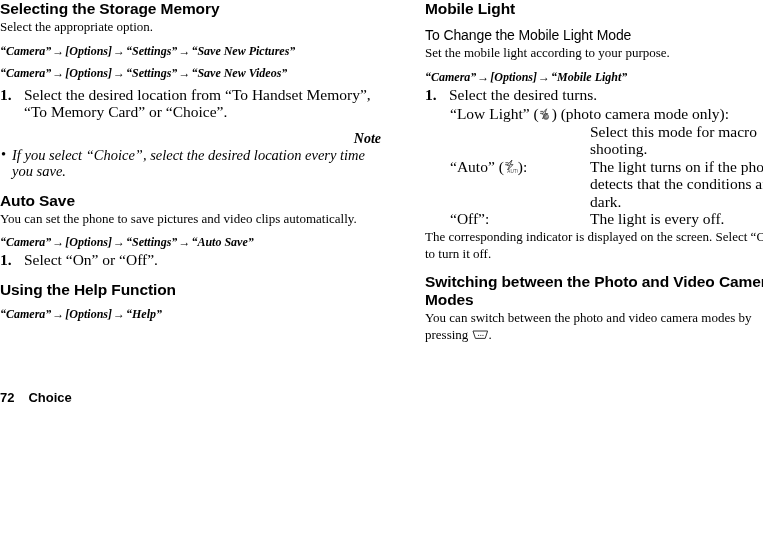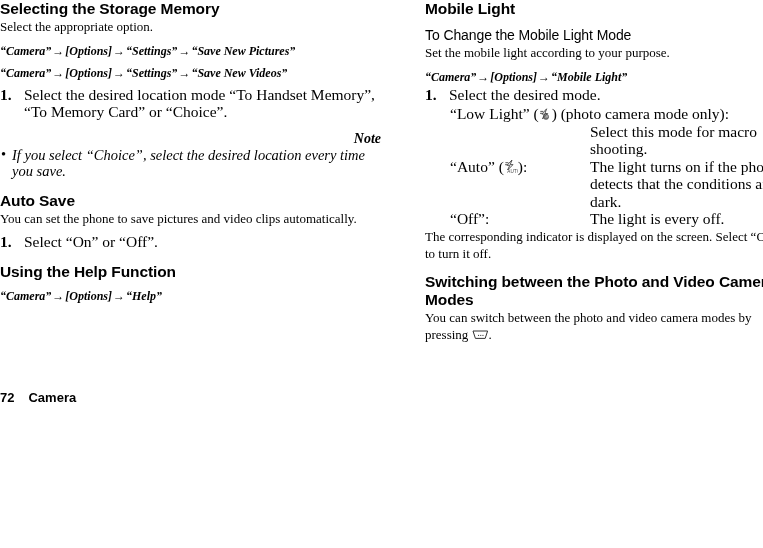--- a/index.html
+++ b/index.html
@@ -185,38 +185,39 @@
       <div class="sp-6"></div>
 
       <div class="navpath"><span>“Camera”</span><span class="arrow">→</span><span>[Options]</span><span class="arrow">→</span><span>“Settings”</span><span class="arrow">→</span><span>“Save New Pictures”</span></div>
 
       <div class="sp-4"></div>
 
       <div class="navpath"><span>“Camera”</span><span class="arrow">→</span><span>[Options]</span><span class="arrow">→</span><span>“Settings”</span><span class="arrow">→</span><span>“Save New Videos”</span></div>
 
       <div class="sp-4"></div>
 
-      <div class="step"><span class="num">1.</span><span>Select the desired location mode “To Handset Memory”, “To Memory Card” or “Choice”.</span></div>
+      <div class="step"><span class="num">1.</span><span>Select the desired location from “To Handset Memory”, “To Memory Card” or “Choice”.</span></div>
 
       <div class="sp-10"></div>
 
       <div>
         <div class="note-title">Note</div>
         <div class="note-item"><span class="bullet">•</span><span>If you select “Choice”, select the desired location every time you save.</span></div>
       </div>
 
       <div class="sp-12"></div>
     </div>
 
     <div>
       <div class="h-major">Auto Save</div>
       <div class="body-text">You can set the phone to save pictures and video clips automatically.</div>
 
       <div class="sp-6"></div>
 
+      <div class="navpath"><span>“Camera”</span><span class="arrow">→</span><span>[Options]</span><span class="arrow">→</span><span>“Settings”</span><span class="arrow">→</span><span>“Auto Save”</span></div>
 
       <div class="step"><span class="num">1.</span><span>Select “On” or “Off”.</span></div>
 
       <div class="sp-12"></div>
     </div>
 
     <div>
       <div class="h-major">Using the Help Function</div>
 
       <div class="sp-6"></div>
@@ -233,21 +234,21 @@
 
       <div class="sp-8"></div>
 
       <div class="h-sub">To Change the Mobile Light Mode</div>
       <div class="body-text">Set the mobile light according to your purpose.</div>
 
       <div class="sp-6"></div>
 
       <div class="navpath"><span>“Camera”</span><span class="arrow">→</span><span>[Options]</span><span class="arrow">→</span><span>“Mobile Light”</span></div>
 
-      <div class="step"><span class="num">1.</span><span>Select the desired mode.</span></div>
+      <div class="step"><span class="num">1.</span><span>Select the desired turns.</span></div>
 
       <div class="sp-2"></div>
 
       <div class="deflist">
 
 
         <div class="defrow" style="min-height:0;">
           <div style="padding-left:25px;"><span>“Low Light” (</span><span class="icn"><svg width="13" height="13" viewBox="0 0 13 13">
                 <path d="M7.6 0.8 L2.9 6.1 L5.6 6.1 L3.5 10.9 L8.7 5.5 L5.9 5.5 Z" fill="none" stroke="#444" stroke-width="0.9"></path>
                 <path d="M1.3 3.4 L4.2 3.4" stroke="#444" stroke-width="0.9"></path>
@@ -284,16 +285,16 @@
       <div class="h-major">Switching between the Photo and Video Camera Modes</div>
       <div class="body-text"><span>You can switch between the photo and video camera modes by pressing</span><span>&nbsp;</span><span class="icn"><svg width="17" height="12" viewBox="0 0 17 12">
             <path d="M1.0 2.0 L12.0 2.0 L15.6 2.0 L13.2 9.4 L3.4 9.4 Z" fill="none" stroke="#333" stroke-width="1"></path>
             <path d="M6.0 6.4 h1.1 M8.2 6.4 h1.1 M10.4 6.4 h1.1" stroke="#333" stroke-width="1"></path>
           </svg></span><span>.</span></div>
     </div>
 
   </div>
 
   <div class="footer">
-    <span class="pg">72</span><span class="chap">Camera</span>
+    <span class="pg">72</span><span class="chap">Choice</span>
   </div>
 
 </div>
 
 </body></html>

